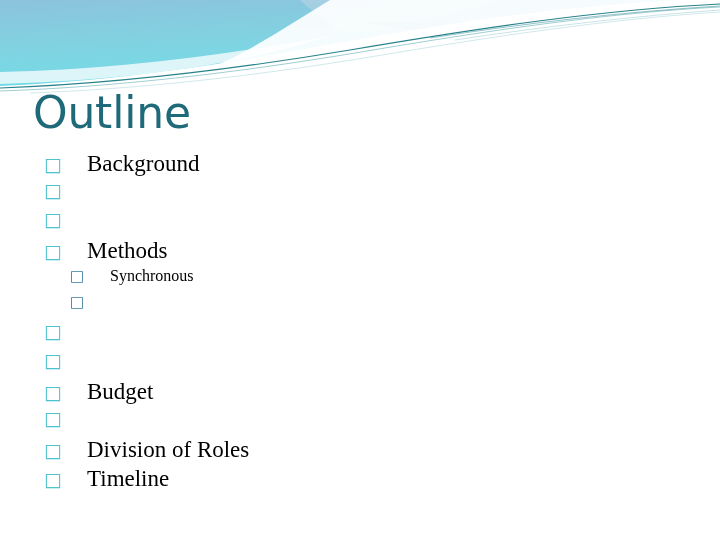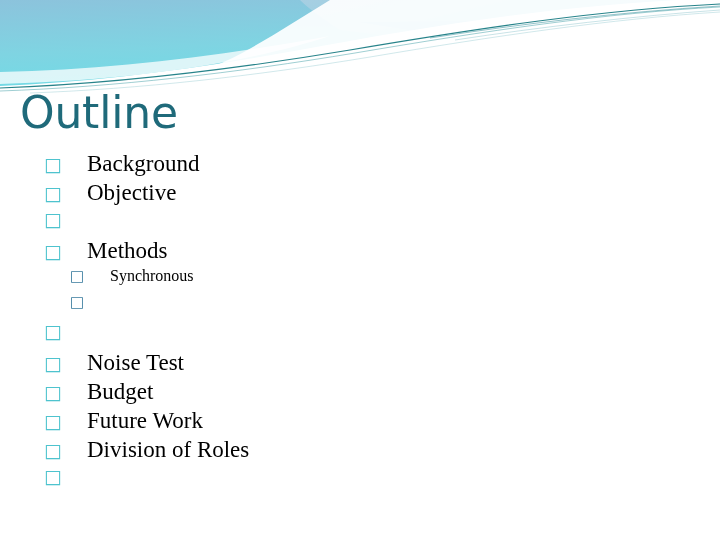--- a/index.html
+++ b/index.html
@@ -26,21 +26,21 @@
     overflow: hidden;
     pointer-events: none;
   }
   #banner svg {
     display: block;
   }
 
   
   #title {
     position: absolute;
-    left: 20px;
+    left: 33px;
     top: 88px;
     font-family: "DejaVu Sans", sans-serif;
     font-size: 44px;
     font-weight: 400;
     letter-spacing: -0.2px;
     color: #1F6A7A;
     line-height: 1.12;
     white-space: nowrap;
   }
 
@@ -145,53 +145,51 @@
 
   <div id="title">Outline</div>
 
   <div id="body">
       <div class="bullet-row lvl1">
         <span class="bullet-mark">□</span>
         <span class="bullet-text">Background</span>
       </div>
       <div class="bullet-row lvl1">
         <span class="bullet-mark">□</span>
-        <span class="bullet-text">Objective</span>
       </div>
       <div class="bullet-row lvl1">
         <span class="bullet-mark">□</span>
       </div>
       <div class="bullet-row lvl1">
         <span class="bullet-mark">□</span>
         <span class="bullet-text">Methods</span>
       </div>
       <div class="bullet-row lvl2">
         <span class="bullet-mark">□</span>
         <span class="bullet-text">Synchronous</span>
       </div>
       <div class="bullet-row lvl2">
         <span class="bullet-mark">□</span>
       </div>
       <div class="bullet-row lvl1">
         <span class="bullet-mark">□</span>
       </div>
       <div class="bullet-row lvl1">
         <span class="bullet-mark">□</span>
-        <span class="bullet-text">Noise Test</span>
       </div>
       <div class="bullet-row lvl1">
         <span class="bullet-mark">□</span>
         <span class="bullet-text">Budget</span>
       </div>
       <div class="bullet-row lvl1">
         <span class="bullet-mark">□</span>
-        <span class="bullet-text">Future Work</span>
       </div>
       <div class="bullet-row lvl1">
         <span class="bullet-mark">□</span>
         <span class="bullet-text">Division of Roles</span>
       </div>
       <div class="bullet-row lvl1">
         <span class="bullet-mark">□</span>
+        <span class="bullet-text">Timeline</span>
       </div>
     </div>
 
 </div>
 
 </body></html>

